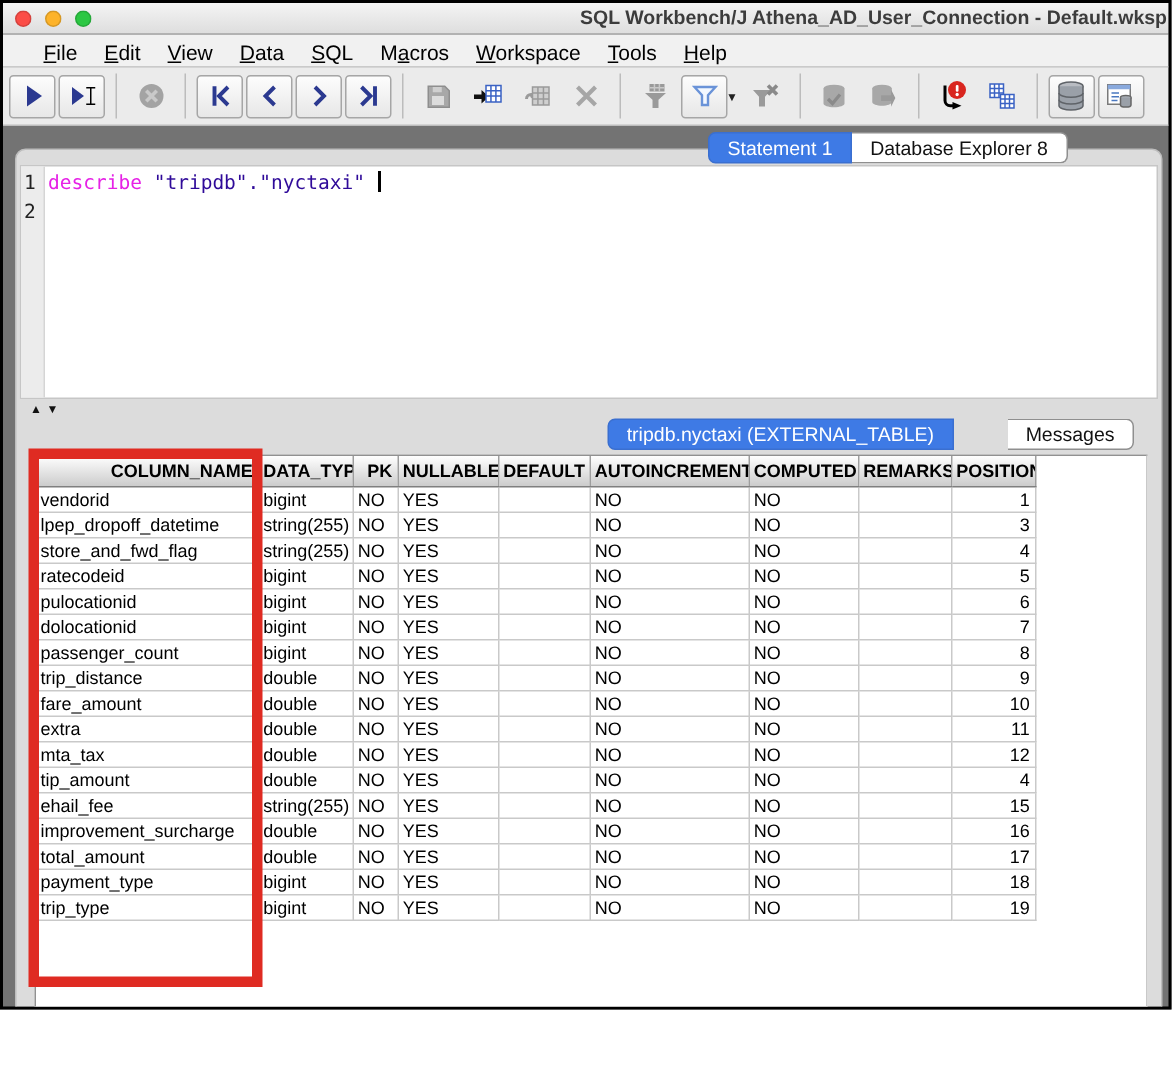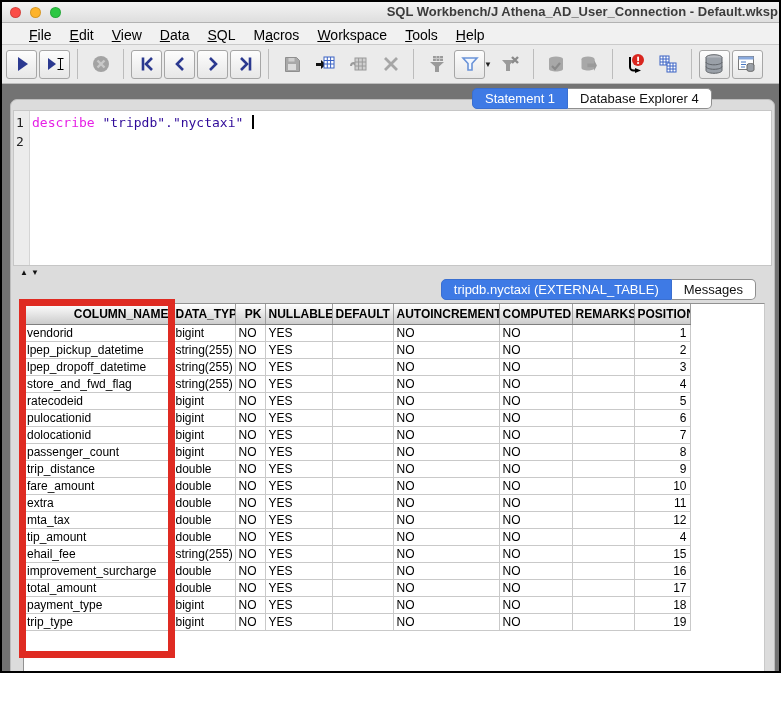--- a/index.html
+++ b/index.html
@@ -55,21 +55,21 @@
   .kw { color:#e621e6; }
   .ident { color:#2f0a99; }
   .cursor { display:inline-block; width:2px; height:14px; background:#000;
             vertical-align:-2px; margin-left:1px; }
 
   
   .splitter { height:13px; display:flex; align-items:center; padding-left:7px; gap:3px;
               color:#111; font-size:8px; }
 
   
-  .res-tabs { height:21px; display:flex; justify-content:flex-end; padding-right:16px; }
+  .res-tabs { height:21px; display:flex; justify-content:flex-end; padding-right:16px;gap:36px; }
 
   
   .results { flex:1; margin:3px 7px 0 10px; background:#fff; position:relative;
              border:1px solid #919191; border-bottom-color:#c9c9c9; border-right-color:#c9c9c9;
              overflow:hidden; }
   table.grid { border-collapse:collapse; table-layout:fixed; width:666px;
                font-size:12px; color:#000; }
   table.grid th { height:20px; background:linear-gradient(#ffffff,#cccccc);
                   border-right:1px solid #9e9e9e; border-bottom:1px solid #7f7f7f;
                   font-weight:bold; text-align:right; padding:0 3px; white-space:nowrap; overflow:hidden; }
@@ -291,21 +291,21 @@
             <path d="M5 9h5 M5 11.5h5 M5 14h4" stroke="#4a78c0"></path>
             <ellipse cx="14.5" cy="12" rx="3.5" ry="1.4" fill="#aab0b8" stroke="#666"></ellipse>
             <path d="M11 12v5c0 .8 1.6 1.4 3.5 1.4s3.5-.6 3.5-1.4v-5" fill="#9aa0a8" stroke="#666"></path>
           </svg>
         </span>
     </div>
   </div>
 
   <div class="stmt-tabs">
     <div class="tab first active">Statement 1</div>
-    <div class="tab last">Database Explorer 4</div>
+    <div class="tab last">Database Explorer 8</div>
   </div>
 
   <div class="panel">
 
     <div class="editor">
       <div class="gutter">
         <div>1</div>
         <div>2</div>
       </div>
       <div class="code"><span class="kw">describe</span><span class="ident"> "tripdb"."nyctaxi" </span><span class="cursor"></span></div>
@@ -353,31 +353,20 @@
               <td>bigint</td>
               <td>NO</td>
               <td>YES</td>
               <td></td>
               <td>NO</td>
               <td>NO</td>
               <td></td>
               <td>1</td>
             </tr>
             <tr>
-              <td>lpep_pickup_datetime</td>
-              <td>string(255)</td>
-              <td>NO</td>
-              <td>YES</td>
-              <td></td>
-              <td>NO</td>
-              <td>NO</td>
-              <td></td>
-              <td>2</td>
-            </tr>
-            <tr>
               <td>lpep_dropoff_datetime</td>
               <td>string(255)</td>
               <td>NO</td>
               <td>YES</td>
               <td></td>
               <td>NO</td>
               <td>NO</td>
               <td></td>
               <td>3</td>
             </tr>

